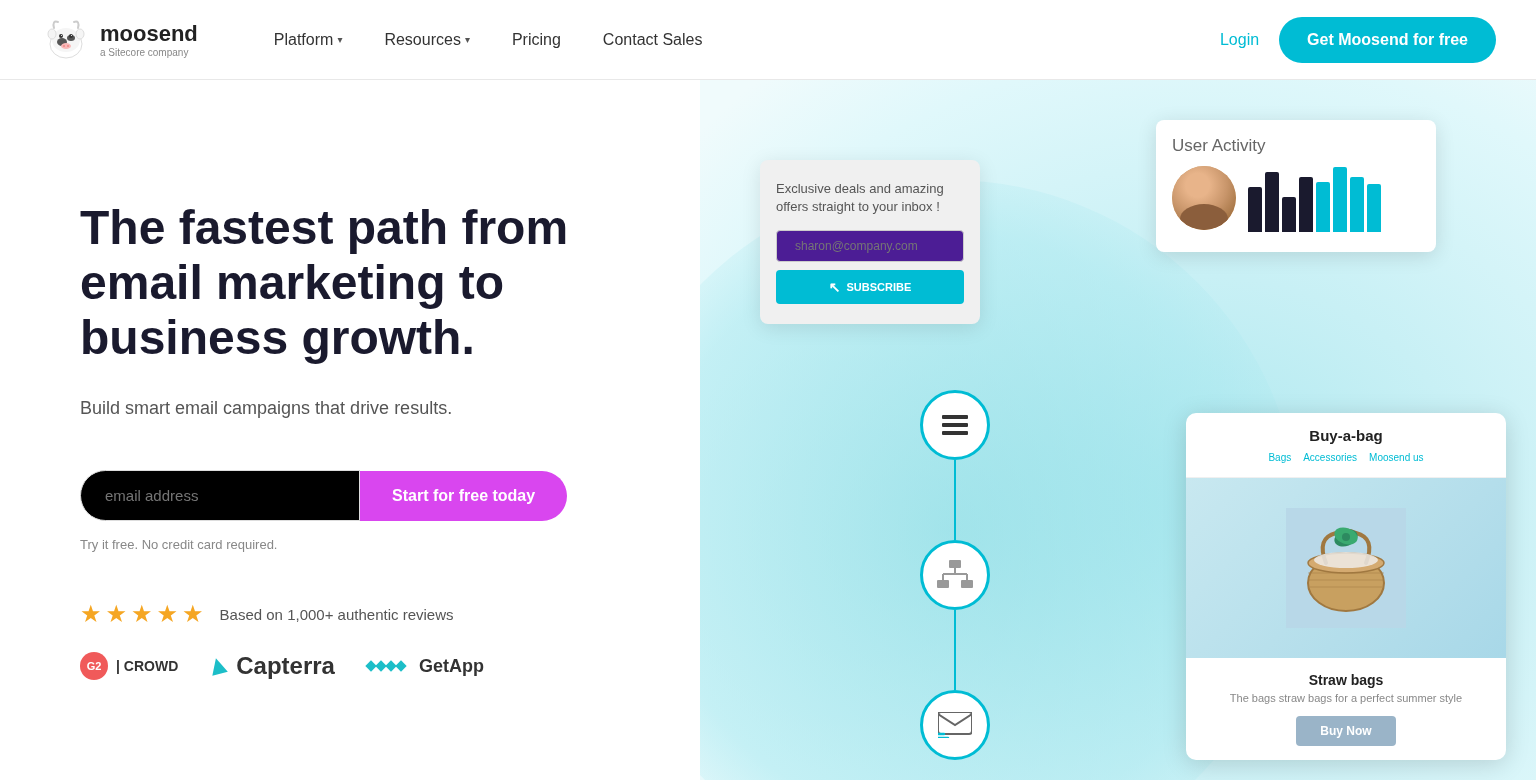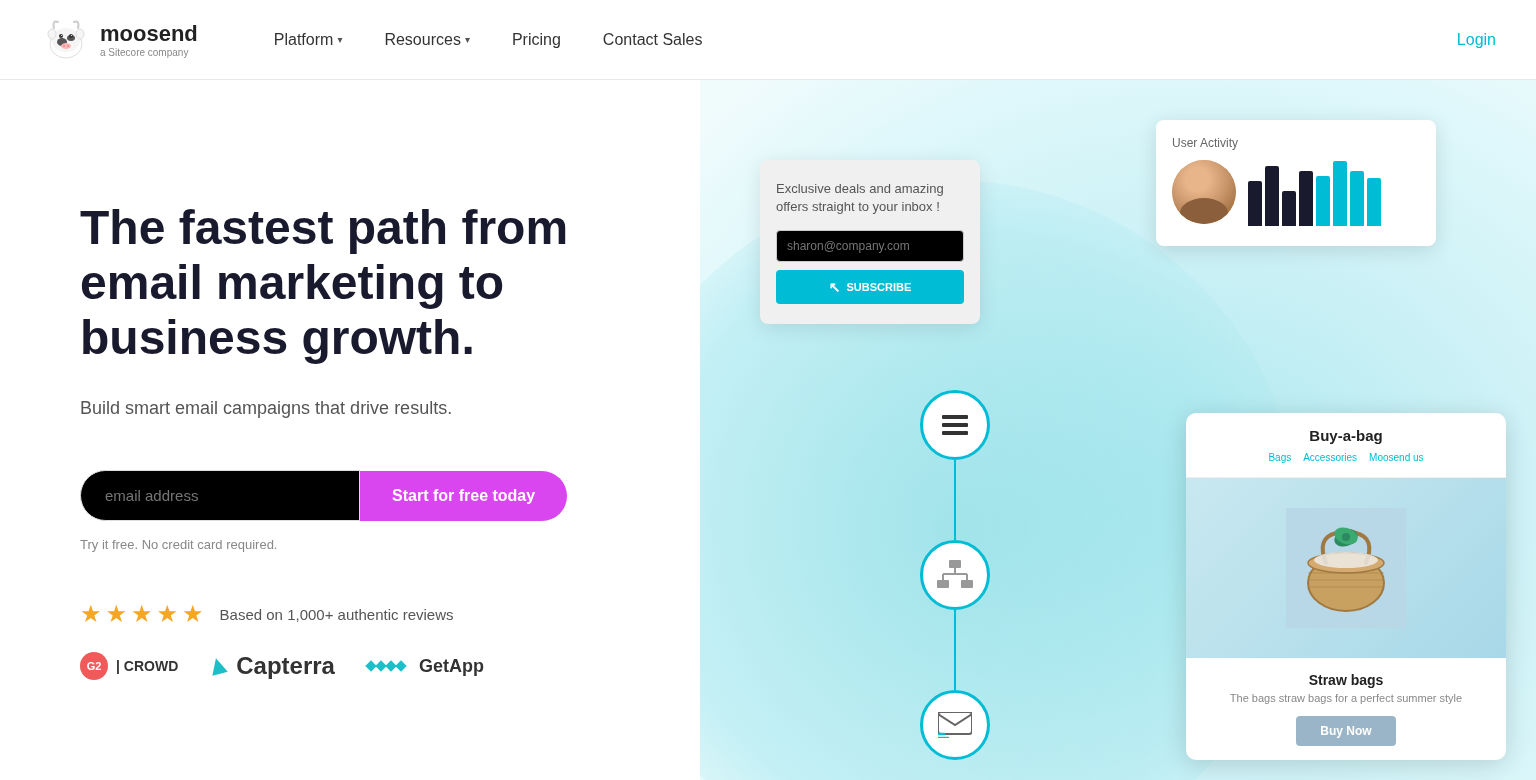--- a/index.html
+++ b/index.html
@@ -78,37 +78,37 @@
 
     
     .card-subscribe {
       position: absolute; top: 80px; left: 60px; width: 220px;
       background: #f0f0f0; border-radius: 8px; padding: 20px 16px;
       box-shadow: 0 4px 20px rgba(0,0,0,0.1);
     }
     .card-sub-text { font-size: 13px; color: #555; margin-bottom: 14px; line-height: 1.4; }
     .card-sub-input {
       width: 100%; border: 1px solid #ccc; border-radius: 4px;
-      padding: 8px 10px; font-size: 12px; color: #888; margin-bottom: 8px;
-      background: #000000;
+      padding: 8px 18px; font-size: 12px; color: #888; margin-bottom: 8px;
+      background: #4c1d95;
     }
     .card-sub-btn {
       width: 100%; background: #00bcd4; color: #fff; border: none; border-radius: 4px;
       padding: 9px; font-size: 11px; font-weight: 700; cursor: pointer;
       display: flex; align-items: center; justify-content: center; gap: 6px;
     }
     .cursor-icon { font-size: 14px; }
 
     
     .card-activity {
       position: absolute; top: 40px; right: 100px; width: 280px;
       background: #fff; border-radius: 8px; padding: 16px;
       box-shadow: 0 4px 20px rgba(0,0,0,0.12);
     }
-    .card-activity-title { font-size: 12px; color: #666; margin-bottom: 10px; }
+    .card-activity-title { font-size: 17px; color: #666; margin-bottom: 10px; }
     .activity-top { display: flex; align-items: flex-start; gap: 12px; }
     .avatar-circle {
       width: 64px; height: 64px; border-radius: 50%; background: #d4a574;
       overflow: hidden; flex-shrink: 0;
     }
 
     
     .card-product {
       position: absolute; bottom: 20px; right: 30px; width: 320px;
       background: #fff; border-radius: 10px;
@@ -190,20 +190,21 @@
     <div class="nav-item">
       <span>Pricing</span>
     </div>
     <div class="nav-item">
       <span>Contact Sales</span>
     </div>
   </div>
 
   <div class="nav-right">
     <span class="login-btn">Login</span>
+    <button class="cta-btn">Get Moosend for free</button>
   </div>
 </nav>
 
 <section class="hero">
 
   <div class="hero-left">
     <h1 class="hero-title">The fastest path from email marketing to business growth.</h1>
     <p class="hero-subtitle">Build smart email campaigns that drive results.</p>
 
     <div class="email-form">

